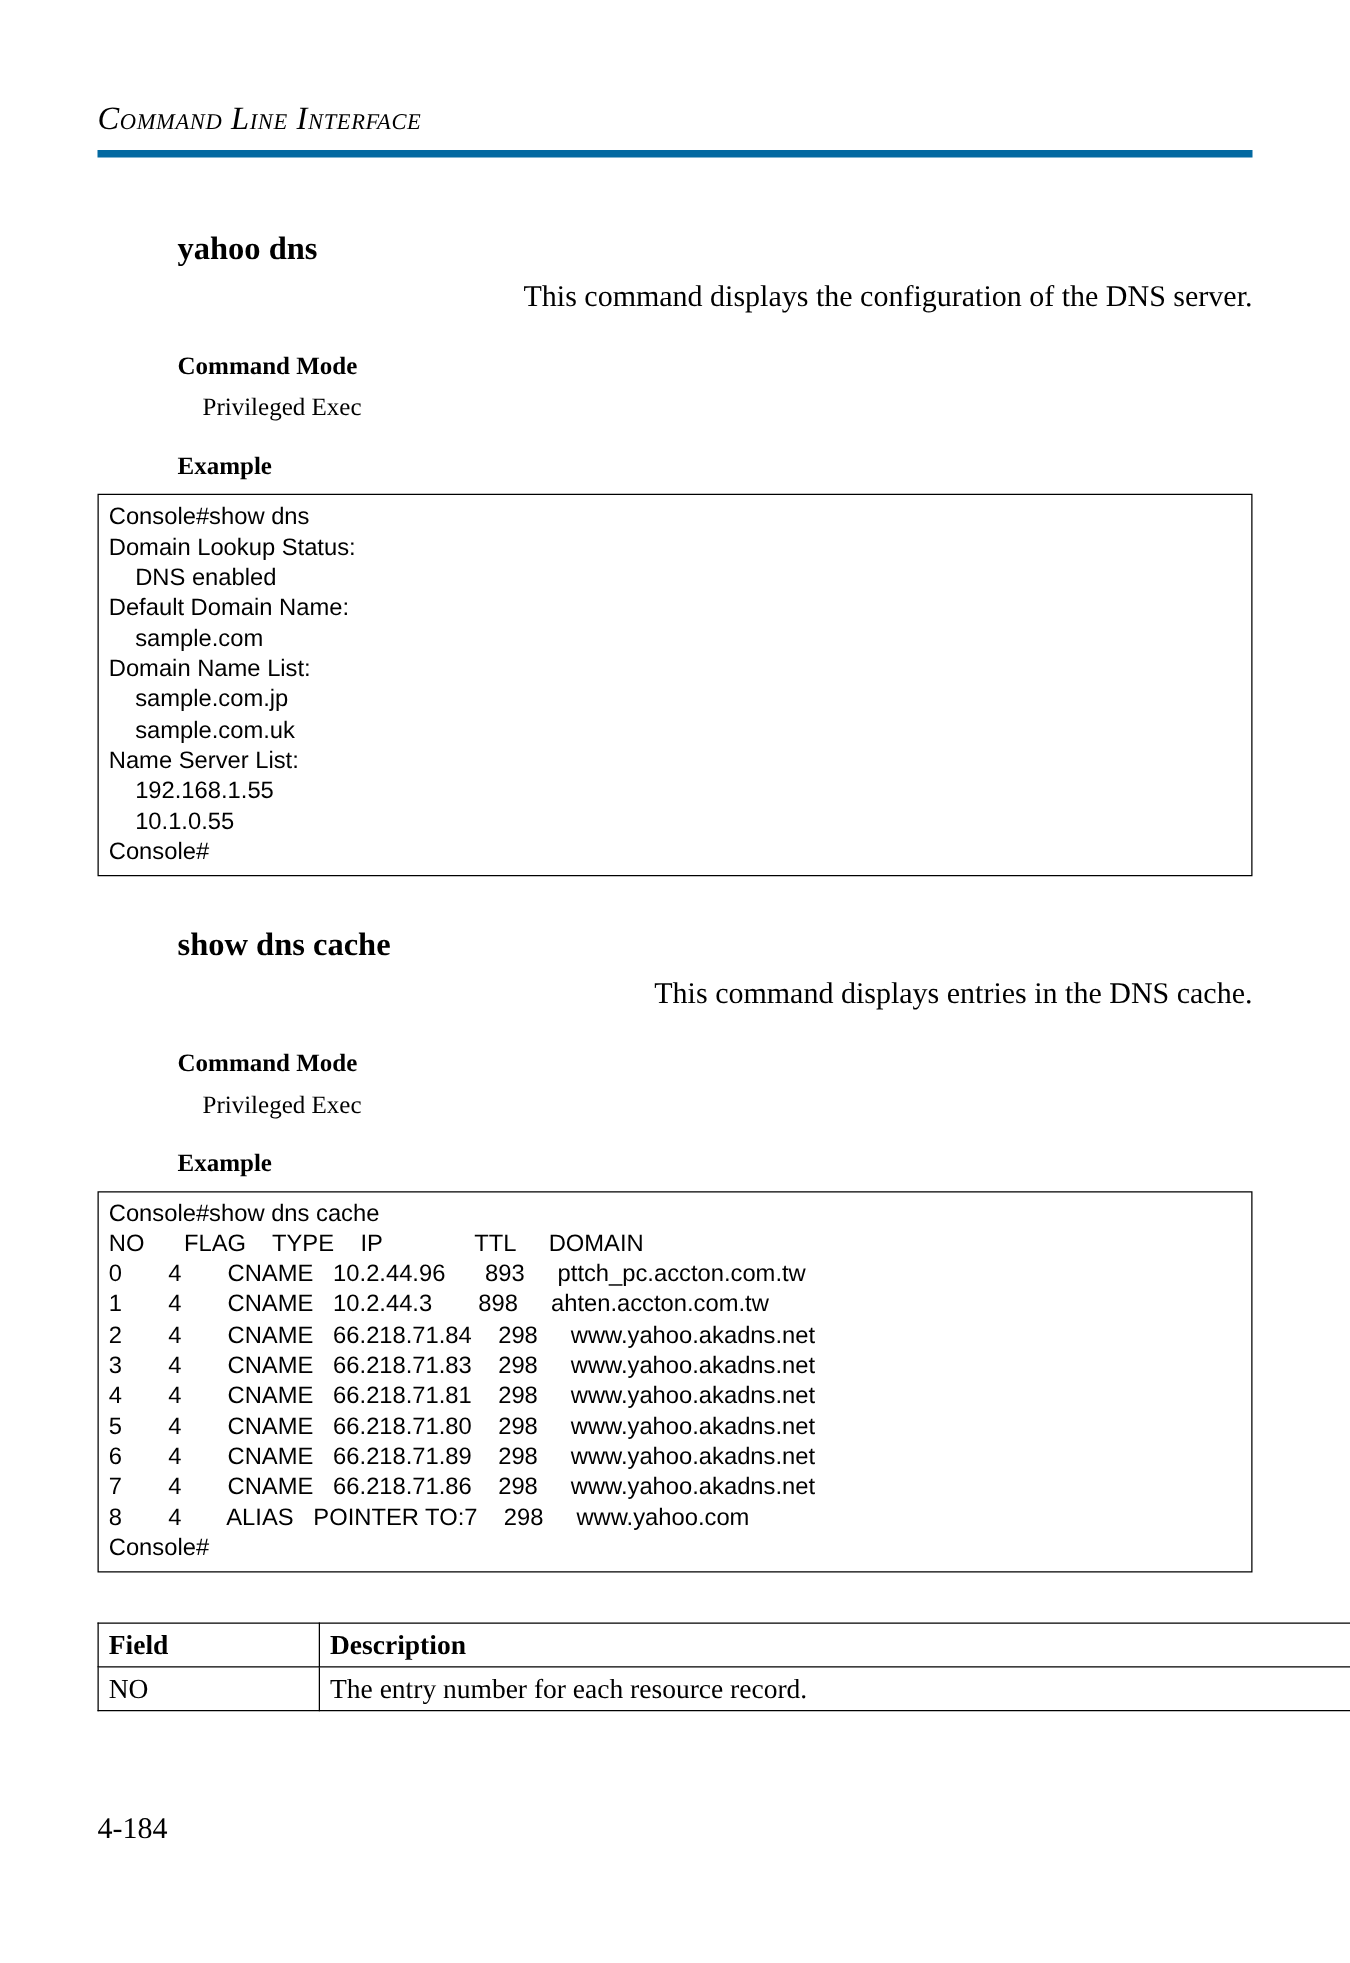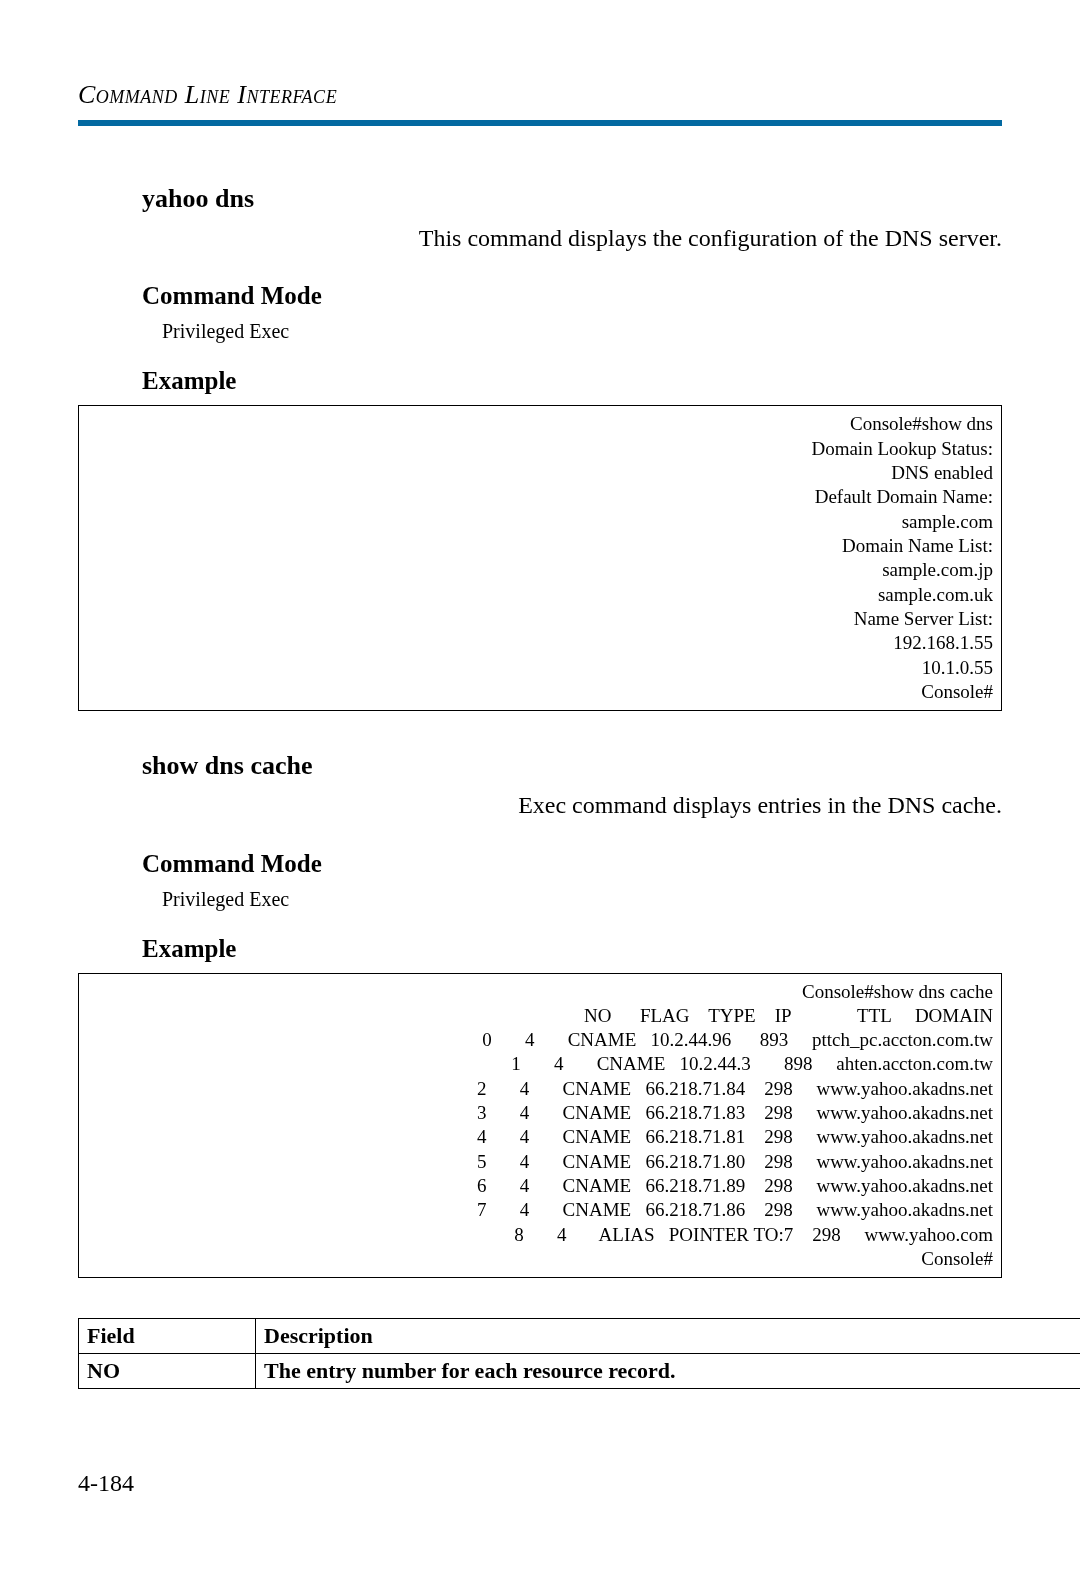--- a/index.html
+++ b/index.html
@@ -33,52 +33,50 @@
     font-weight: bold;
     margin: 0 0 8px 0;
   }
   .desc {
     font-size: 24px;
     margin: 0 0 28px 0;
     line-height: 1.35;
     text-align: right;
   }
   h3.section {
-    font-size: 25px;
+    font-size: 20px;
     font-weight: bold;
     margin: 0 0 10px 0;
   }
   .mode {
     font-size: 20px;
     margin: 0 0 24px 20px;
   }
   pre.console {
-    font-family: Liberation Serif, serif;
+    font-family: Liberation Sans, sans-serif;
     font-size: 19px;
     line-height: 1.28;
     border: 1.5px solid #000;
     padding: 6px 8px 6px 8px;
     margin: 6px 0 40px -64px;
     white-space: pre;
     overflow: hidden;
-    text-align: right;
   }
   .field-table {
     margin-left: -64px;
     margin-top: 34px;
     border-collapse: collapse;
     width: 1030px;
     font-size: 22px;
   }
   .field-table th, .field-table td {
     border: 1.5px solid #000;
     text-align: left;
     padding: 4px 8px;
     vertical-align: top;
-    font-weight: bold;
   }
   .field-table th {
     font-weight: bold;
   }
   .field-table .col-field { width: 160px; }
   .page-num {
     font-size: 24px;
     margin-top: 81px;
   }
 </style>
@@ -103,21 +101,21 @@
     sample.com
 Domain Name List:
     sample.com.jp
     sample.com.uk
 Name Server List:
     192.168.1.55
     10.1.0.55
 Console#</pre>
 
     <h2 class="command">show dns cache</h2>
-    <p class="desc">Exec command displays entries in the DNS cache.</p>
+    <p class="desc">This command displays entries in the DNS cache.</p>
 
     <h3 class="section">Command Mode</h3>
     <p class="mode">Privileged Exec</p>
 
     <h3 class="section">Example</h3>
     <pre class="console">Console#show dns cache
 NO      FLAG    TYPE    IP              TTL     DOMAIN
 0       4       CNAME   10.2.44.96      893     pttch_pc.accton.com.tw
 1       4       CNAME   10.2.44.3       898     ahten.accton.com.tw
 2       4       CNAME   66.218.71.84    298     www.yahoo.akadns.net

